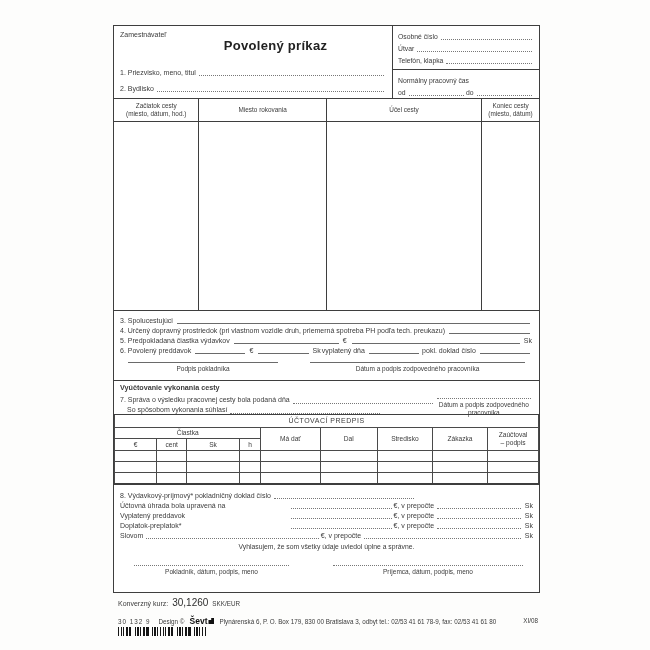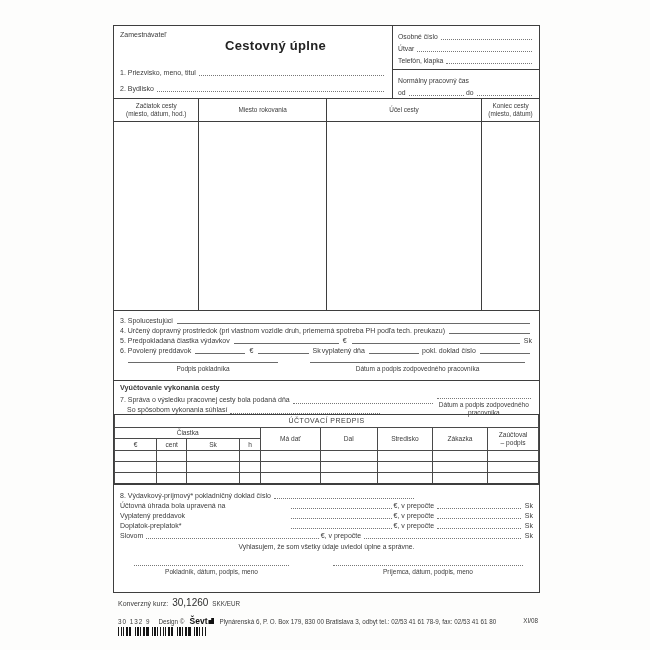--- a/index.html
+++ b/index.html
@@ -86,21 +86,21 @@
 </style>
 </head>
 <body>
 
 <div class="sheet">
   <div class="form">
 
     <div class="sec-header">
       <div class="header-left">
         <div class="employer">Zamestnávateľ</div>
-        <div class="title">Cestovný úplne</div>
+        <div class="title">Povolený príkaz</div>
         <div class="hrow hrow1">
           <span>1. Priezvisko, meno, titul</span>
           <span class="dt"></span>
         </div>
         <div class="hrow hrow2">
           <span>2. Bydlisko</span>
           <span class="dt"></span>
         </div>
       </div>
       <div class="header-right">

